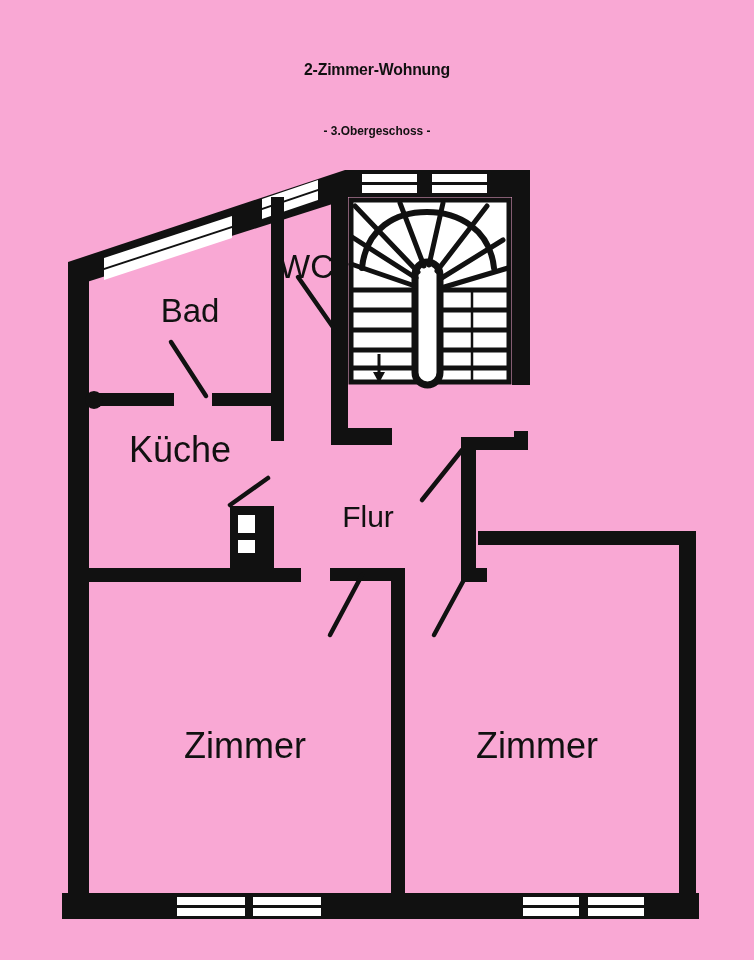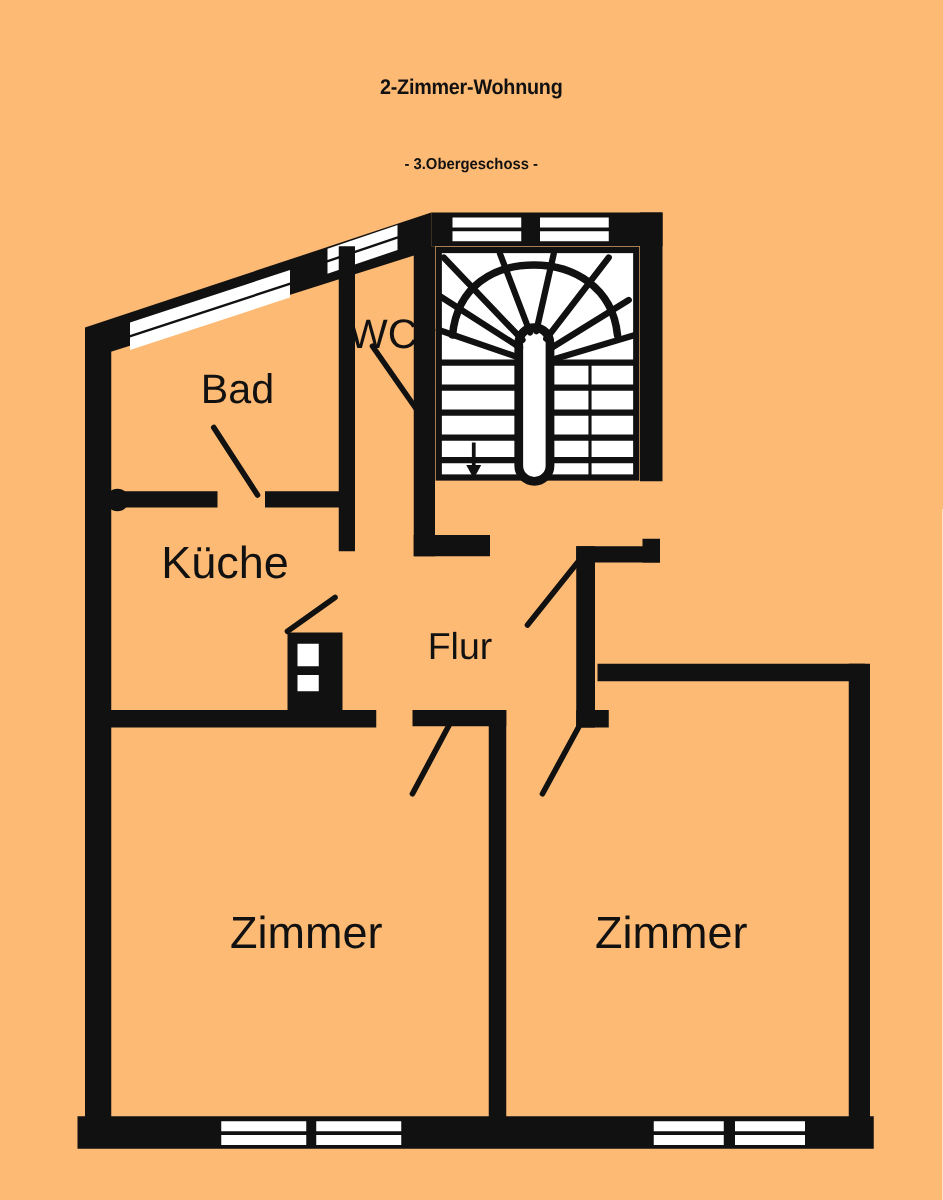--- a/index.html
+++ b/index.html
@@ -12,21 +12,21 @@
     height: 960px;
     font-family: "Liberation Sans", sans-serif;
     color: #111111;
     overflow: hidden;
     position: relative;
   }
   #sheet {
     position: relative;
     width: 754px;
     height: 960px;
-    background: #fdba74;
+    background: #f9a8d4;
   }
   .title-block {
     position: absolute;
     left: 0;
     top: 0;
     width: 754px;
     text-align: center;
   }
   .plan-title {
     margin-top: 60px;

